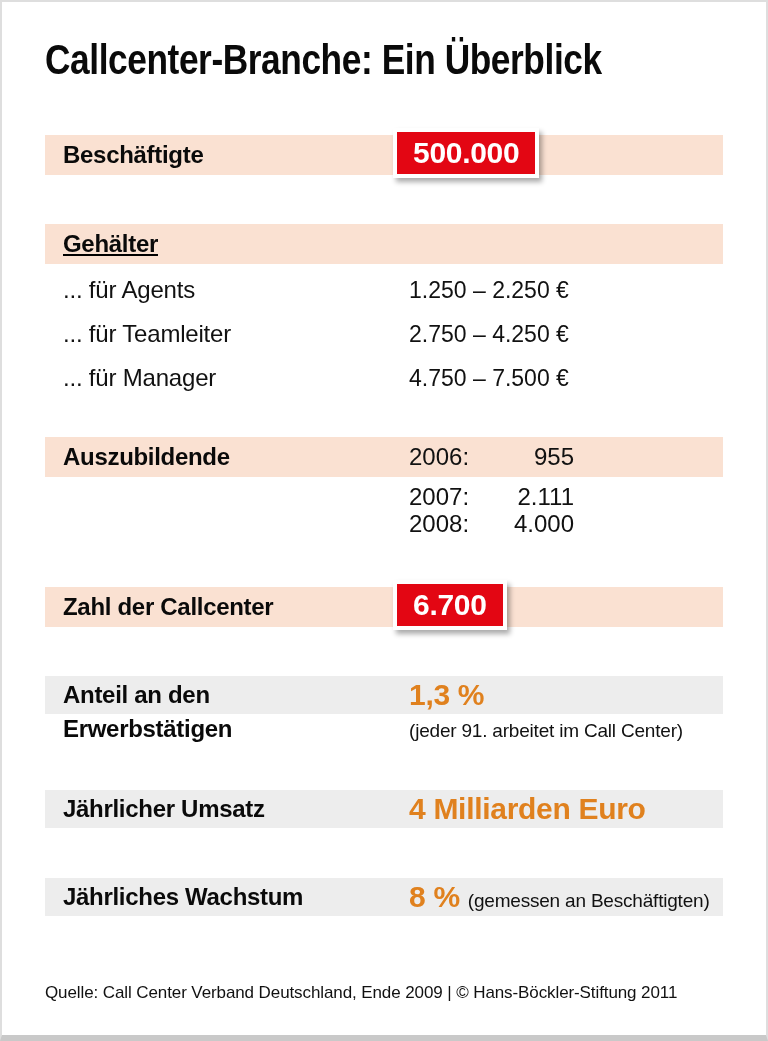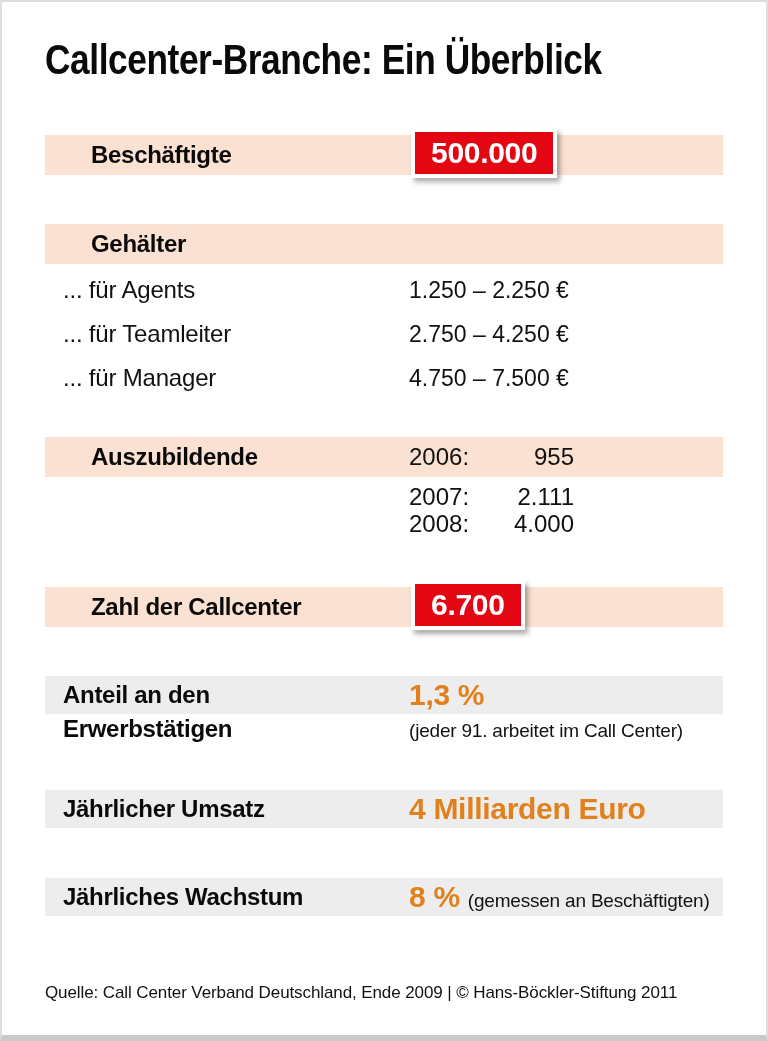--- a/index.html
+++ b/index.html
@@ -29,21 +29,21 @@
     transform-origin: 0 50%;
     white-space: nowrap;
   }
   .bar {
     position: relative;
     width: 678px;
     height: 40px;
     display: flex;
     align-items: center;
   }
-  .bar.peach { background: #fae1d2; padding-left: 28px; }
+  .bar.peach { background: #fae1d2; }
   .bar.gray  { background: #ededed; height: 38px; }
   .bar-label {
     padding-left: 18px;
     font-size: 24px;
     font-weight: bold;
     color: #0a0a0a;
     letter-spacing: -0.3px;
     white-space: nowrap;
   }
   .value-col {
@@ -53,41 +53,41 @@
     transform: translateY(-50%);
     white-space: nowrap;
   }
   .plain-value { font-size: 23px; color: #111; }
   .orange-value { font-size: 30px; font-weight: bold; color: #e0811e; letter-spacing: -0.3px; }
   .note-text { font-size: 19px; color: #111; font-weight: normal; letter-spacing: -0.2px; }
 
   
   .badge {
     position: absolute;
-    left: 366px;
+    left: 348px;
     top: -7px;
     background: #ffffff;
     padding: 4px;
     box-shadow: 3px 4px 5px rgba(0,0,0,0.33);
   }
   .badge-inner {
     display: block;
     background: #e30613;
     color: #ffffff;
     font-size: 30px;
     font-weight: bold;
     line-height: 42px;
     padding: 0 16px;
     letter-spacing: -0.3px;
     white-space: nowrap;
   }
 
   
   .row-beschaeftigte { margin-top: 53px; }
-  .row-gehaelter-header { margin-top: 49px; }
+  .row-gehaelter-header { margin-top: 49px; text-decoration: underline; }
   .salary-rows { margin-top: 4px; }
   .salary-row { position: relative; height: 44px; display: flex; align-items: center; width: 678px; text-align: center; }
   .salary-label { padding-left: 18px; font-size: 24px; color: #111; letter-spacing: -0.2px; }
   .row-auszubildende { margin-top: 37px; }
   .azubi-line { display: flex; }
   .azubi-year { width: 70px; font-size: 24px; color: #111; }
   .azubi-num  { width: 95px; font-size: 24px; color: #111; text-align: right; }
   .azubi-extra { margin-left: 364px; margin-top: 6px; }
   .azubi-extra .azubi-line { line-height: 27px; height: 27px; align-items: center; }
   .row-callcenter { margin-top: 50px; }

